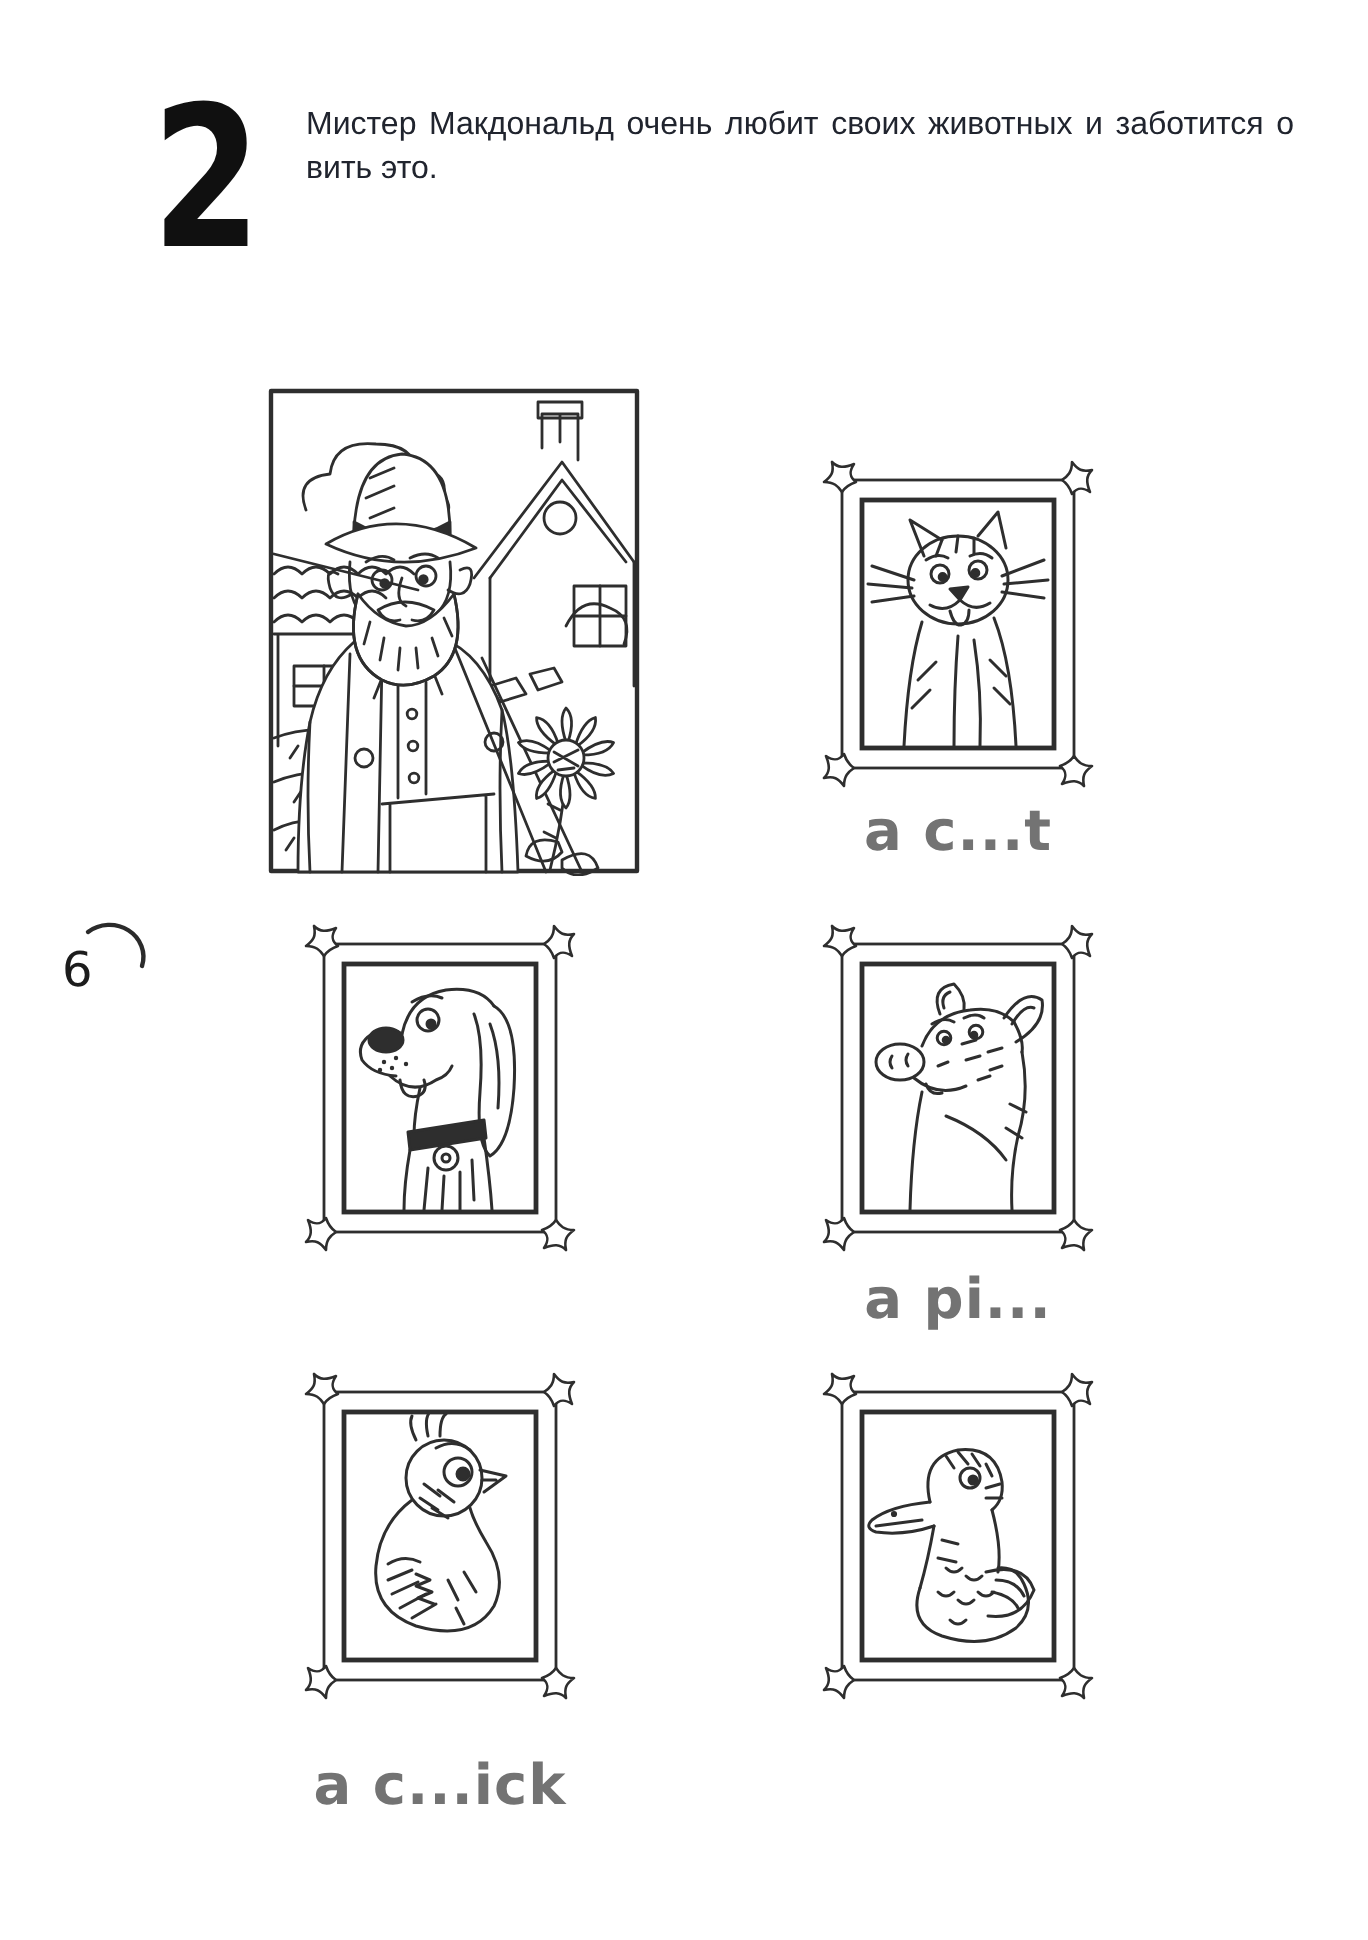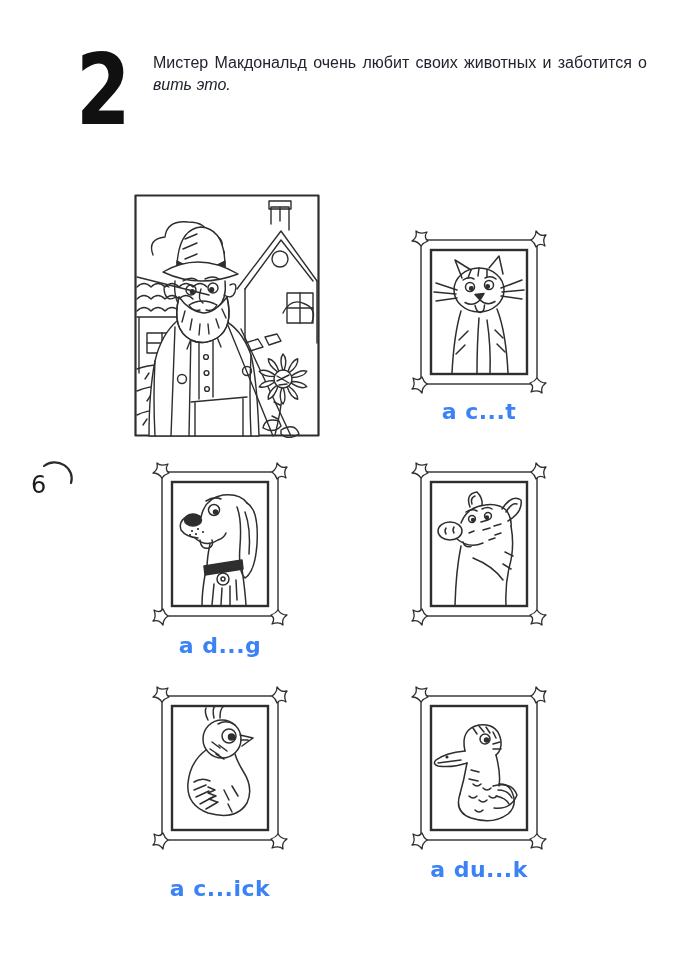--- a/index.html
+++ b/index.html
@@ -10,26 +10,26 @@
   .task-num{
     position:absolute;left:76px;top:44px;
     font-family:"DejaVu Sans",sans-serif;font-weight:900;font-size:98px;line-height:92px;
     color:#101010;transform:scaleX(.8);transform-origin:left top;letter-spacing:-3px;
   }
   .instructions{
     position:absolute;left:137px;top:52px;width:494px;
     font-size:16px;line-height:22.4px;color:#20242e;margin-left:16px;
   }
   .iline{text-align:justify;text-align-last:justify;white-space:normal;}
-  .iline.last{text-align-last:left;font-style:italic;}
+  .iline.last{text-align-last:left;}
   .illus{position:absolute;}
   .caption{
     position:absolute;width:140px;text-align:center;
-    font-family:"DejaVu Sans",sans-serif;font-weight:bold;font-size:22px;
-    color:#3b82f6;letter-spacing:.5px;
+    font-family:"DejaVu Sans",sans-serif;font-weight:bold;font-size:28px;
+    color:#737373;letter-spacing:.5px;
   }
   .pagenum{position:absolute;left:24px;top:456px;}
   svg{display:block;}
   #svg-defs{position:absolute;width:0;height:0;overflow:hidden;}
 </style>
 </head>
 <body>
 
 <svg id="svg-defs" aria-hidden="true">
   <defs>
@@ -188,21 +188,20 @@
         <path d="M95,52 Q101,68 99,94"></path>
         <path d="M60,84 Q57,98 57,108"></path>
         <path d="M54,106 L92,100 L93,109 L55,115 Z" fill="#2e2e2e"></path>
         <circle cx="73" cy="119" r="6"></circle>
           <circle cx="73" cy="119" r="2"></circle>
         <path d="M55,115 Q52,132 52,145 M92,109 Q95,130 96,145"></path>
         <path d="M64,124 L62,145 M72,128 L71,145 M80,126 L80,145 M86,120 L87,140"></path>
       </g>
     </svg>
   </div>
-  <div class="caption" style="left:150px;top:633px">a d...g</div>
 
   <div class="illus" style="left:409px;top:460px">
     <svg width="140" height="168" viewBox="0 0 140 168">
       <use href="#ornate-frame"></use>
       <g fill="none" stroke="#2e2e2e" stroke-width="1.5" stroke-linecap="round" stroke-linejoin="round">
         <ellipse cx="41" cy="71" rx="12" ry="9"></ellipse>
         <path d="M37,68 Q35,71 37,74 M45,67 Q43,70 45,73"></path>
         <path d="M52,63 Q58,47 76,45 Q90,43 98,51"></path>
         <path d="M61,47 Q56,34 68,32 Q74,38 73,45 M63,44 Q61,38 66,36"></path>
         <path d="M93,49 Q103,34 112,40 Q114,52 99,61 M97,52 Q103,42 108,44"></path>
@@ -213,20 +212,21 @@
         <path d="M57,52 q6,-4 11,-1 M73,49 q6,-3 10,0"></path>
         <path d="M48,79 Q60,89 74,83 M54,82 Q56,88 62,86.5"></path>
         <path d="M72,62 l7,-2 M74,70 l7,-2 M85,66 l7,-2 M86,75 l6,-2 M60,73 l5,-2 M80,80 l6,-2"></path>
         <path d="M98,51 Q103,60 102,66"></path>
         <path d="M52,86 Q47,110 46,145 M102,66 Q106,88 100,108 Q96,126 97,145"></path>
         <path d="M64,98 Q84,106 94,120"></path>
         <path d="M96,92 l8,4 M94,104 l8,5"></path>
       </g>
     </svg>
   </div>
+  <div class="caption" style="left:409px;top:633px">a pi...</div>
 
   <div class="illus" style="left:150px;top:684px">
     <svg width="140" height="168" viewBox="0 0 140 168">
       <use href="#ornate-frame"></use>
       <g fill="none" stroke="#2e2e2e" stroke-width="1.5" stroke-linecap="round" stroke-linejoin="round">
         <path d="M58,36 Q54,28 56,24 M64,34 Q62,25 65,22 M70,34 Q70,25 73,23"></path>
         <circle cx="72" cy="55" r="19"></circle>
         <path d="M90,51 L103,54 L92,62 M91,56 L98,56"></path>
         <circle cx="79" cy="52" r="7"></circle>
           <circle cx="81.5" cy="53" r="3" fill="#2e2e2e"></circle>
@@ -255,15 +255,14 @@
         <path d="M84,60 l7,-2 M84,65 l8,0"></path>
         <path d="M58,79 Q55,96 51,110 M87,71 Q92,90 90,102"></path>
         <path d="M62,86 l8,2 M60,95 l9,2"></path>
         <path d="M51,110 Q45,128 62,134 Q84,141 99,130 Q109,121 103,108 Q99,99 90,100"></path>
         <path d="M84,102 Q103,97 108,111 Q102,126 85,124"></path>
         <path d="M89,106 Q99,106 103,114 M87,112 Q97,114 100,120"></path>
         <path d="M64,100 q4,4 8,0 M74,104 q4,4 8,0 M60,112 q4,4 8,0 M70,116 q4,4 8,0 M80,112 q4,4 8,0 M66,126 q4,4 8,0"></path>
       </g>
     </svg>
   </div>
-  <div class="caption" style="left:409px;top:857px">a du...k</div>
 
 </div>
 
 </body></html>

